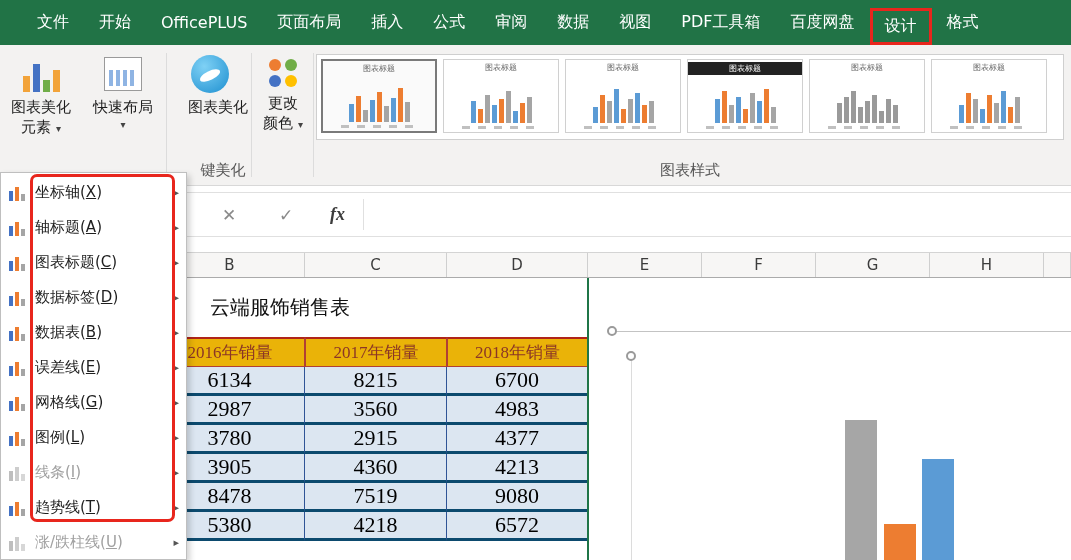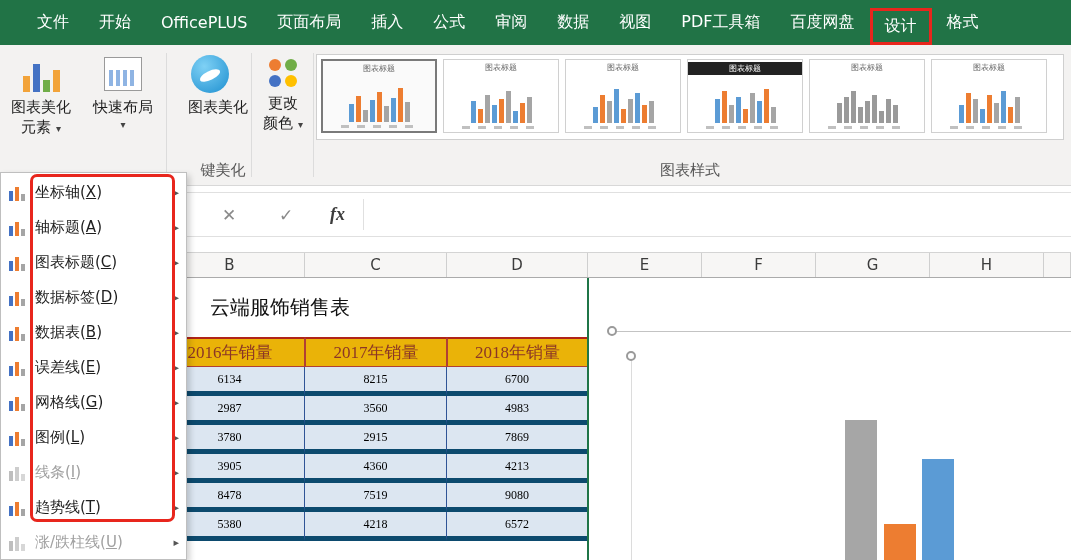--- a/index.html
+++ b/index.html
@@ -68,22 +68,22 @@
   #sales-table{position:absolute;left:155px;top:278px;width:433px;
                display:grid;grid-template-columns:150px 142px 141px;
                grid-template-rows:59px 30px repeat(6,29px);background:#fff;}
   .title-cell{grid-column:1 / -1;display:flex;align-items:center;padding-left:55px;
               font-family:"Liberation Serif","DejaVu Serif",serif;font-size:20px;color:#111;
               background:#fff;box-sizing:border-box;}
   .th-cell{display:flex;align-items:center;justify-content:center;background:#eab308;
            font-family:"Liberation Serif","DejaVu Serif",serif;font-size:17px;color:#8b3626;
            border:1px solid #b04035;border-top:2px solid #b02418;box-sizing:border-box;}
   .td-cell{display:flex;align-items:center;justify-content:center;background:#dce6f1;
-           font-family:"Liberation Serif","DejaVu Serif",serif;font-size:12px;color:#000;
-           border-right:1px solid #2f5496;border-bottom:5px solid #0c4a6e;box-sizing:border-box;}
+           font-family:"Liberation Serif","DejaVu Serif",serif;font-size:22px;color:#000;
+           border-right:1px solid #2f5496;border-bottom:3px solid #0c4a6e;box-sizing:border-box;}
 
   
   #green-line{position:absolute;left:587px;top:278px;width:2px;height:282px;background:#1f7547;}
   #chart{position:absolute;left:589px;top:278px;width:482px;height:282px;background:#fff;}
   .chart-top-edge{position:absolute;left:23px;right:0;top:53px;height:1px;background:#c3c3c3;}
   .plot-left-edge{position:absolute;left:42px;top:78px;bottom:0;width:1px;background:#dcdcdc;}
   .handle{position:absolute;width:10px;height:10px;border-radius:50%;background:#fff;
           border:2px solid #9a9a9a;box-sizing:border-box;}
   .cbar{position:absolute;bottom:0;width:32px;}
 
@@ -289,21 +289,21 @@
       <div class="th-cell">2017年销量</div>
       <div class="th-cell">2018年销量</div>
       <div class="td-cell">6134</div>
       <div class="td-cell">8215</div>
       <div class="td-cell">6700</div>
       <div class="td-cell">2987</div>
       <div class="td-cell">3560</div>
       <div class="td-cell">4983</div>
       <div class="td-cell">3780</div>
       <div class="td-cell">2915</div>
-      <div class="td-cell">7869</div>
+      <div class="td-cell">4377</div>
       <div class="td-cell">3905</div>
       <div class="td-cell">4360</div>
       <div class="td-cell">4213</div>
       <div class="td-cell">8478</div>
       <div class="td-cell">7519</div>
       <div class="td-cell">9080</div>
       <div class="td-cell">5380</div>
       <div class="td-cell">4218</div>
       <div class="td-cell">6572</div>
     </div>

